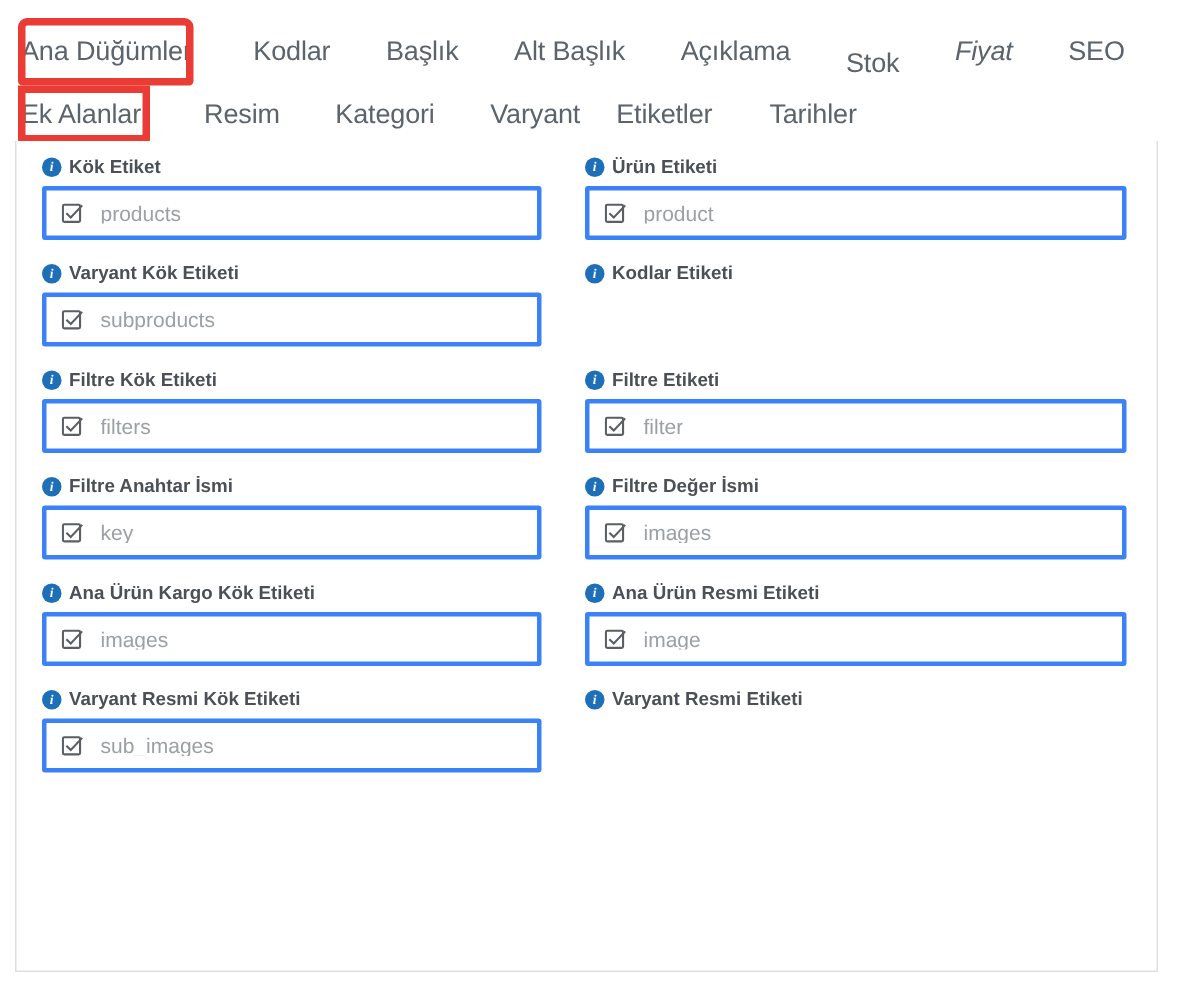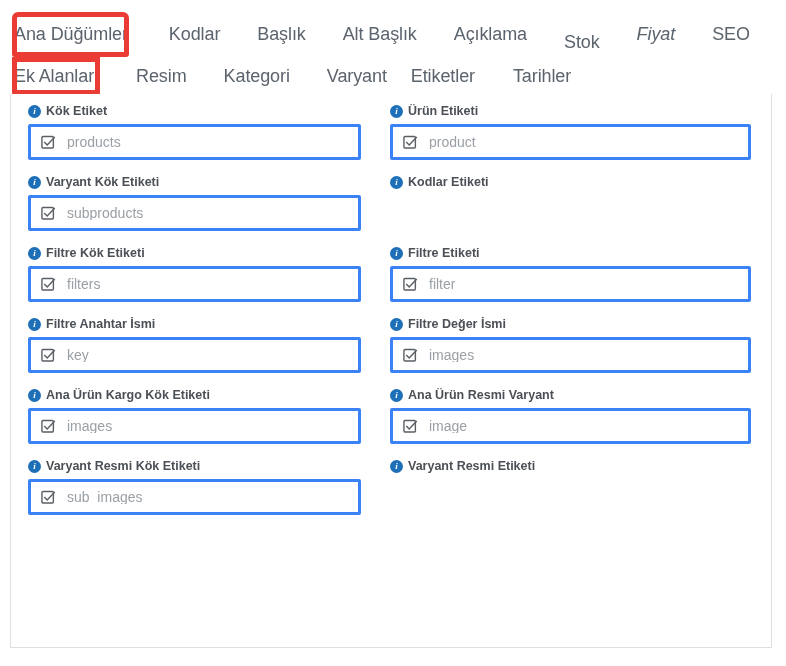--- a/index.html
+++ b/index.html
@@ -321,21 +321,21 @@
               <path d="M4.0 8.1 L6.6 10.7 L14.2 2.6" fill="none" stroke="#5a5f66" stroke-width="1.5" stroke-linecap="square"></path>
             </svg>
             <span class="field-value">images</span>
           </div>
         </div>
       </div>
       <div class="field-col right">
         <div class="field-block">
           <div class="field-label">
             <span class="info-icon">i</span>
-            <span>Ana Ürün Resmi Varyant</span>
+            <span>Ana Ürün Resmi Etiketi</span>
           </div>
           <div class="field-input">
             <svg class="check-icon" viewBox="0 0 16 16">
               <rect x="1" y="1.6" width="12.2" height="12.2" rx="1" ry="1" fill="none" stroke="#5a5f66" stroke-width="1.5"></rect>
               <path d="M4.0 8.1 L6.6 10.7 L14.2 2.6" fill="none" stroke="#5a5f66" stroke-width="1.5" stroke-linecap="square"></path>
             </svg>
             <span class="field-value">image</span>
           </div>
         </div>
       </div>

